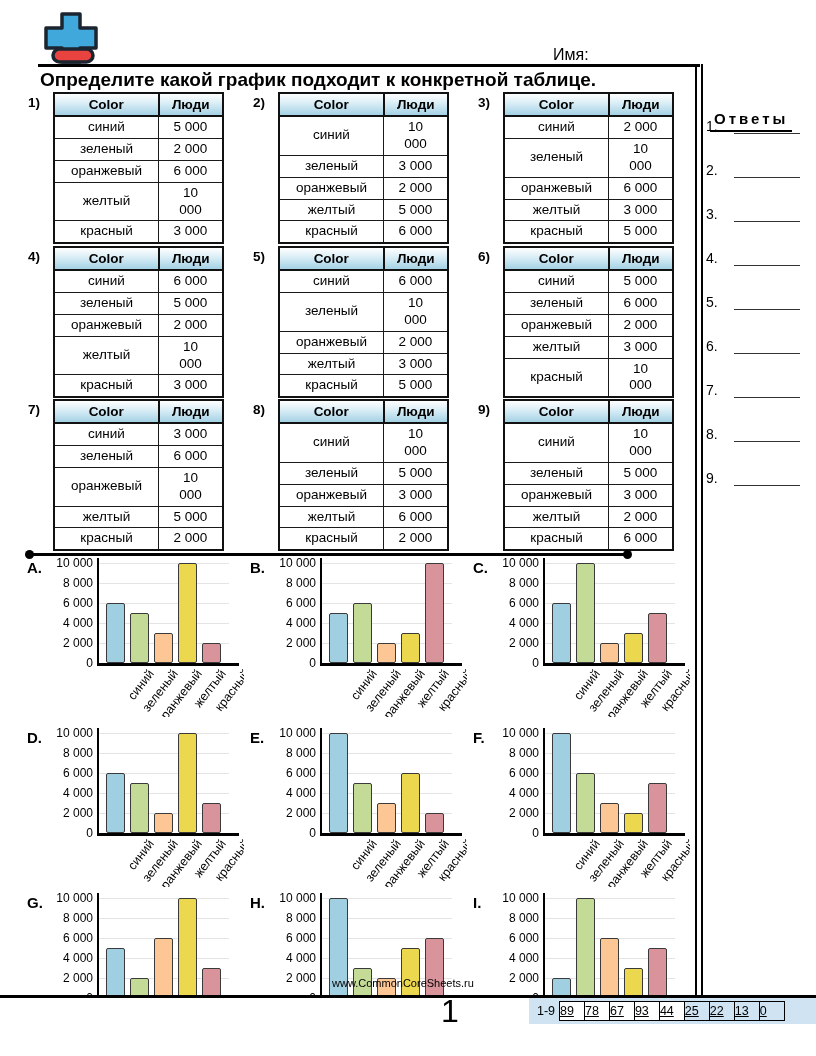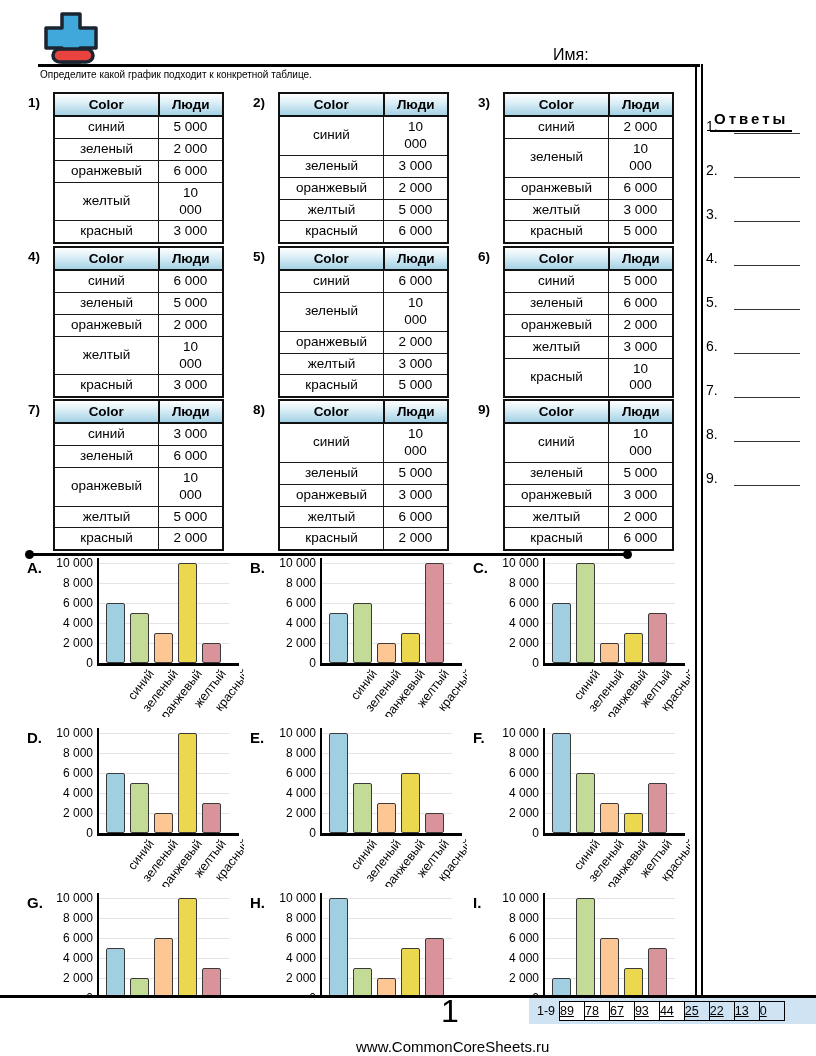--- a/index.html
+++ b/index.html
@@ -7,21 +7,21 @@
     position:relative; width:816px; height:1056px; margin:0 auto;
     background:#ffffff; font-family:"Liberation Sans", sans-serif; color:#000;
     overflow:hidden;
   }
 
   
   .logo { position:absolute; left:40px; top:12px; }
   .title { position:absolute; left:188px; top:44px; width:250px; text-align:center; font-size:17.5px; }
   .name-label { position:absolute; left:553px; top:46px; font-size:16px; }
   .header-rule { position:absolute; left:38px; top:64px; width:662px; height:3px; background:#000; }
-  .instruction { position:absolute; left:40px; top:69px; font-size:10px; font-weight:normal; }
+  .instruction { position:absolute; left:40px; top:69px; font-size:19px; font-weight:bold; }
 
   
   #problems, #charts, #answers { position:absolute; left:0; top:0; width:816px; height:1056px; }
   .problem { position:absolute; width:200px; }
   .pnum { position:absolute; left:0; top:3px; font-weight:bold; font-size:13.5px; }
   .problem table { border-collapse:collapse; margin-left:25px; border:2px solid #111; background:#fff; }
   .problem th {
     border:2px solid #111; font-weight:bold; font-size:13.5px; padding:3px 2px;
     background:linear-gradient(180deg,#ffffff 0%,#d8edf6 45%,#a4d2e5 100%);
   }
@@ -54,21 +54,21 @@
   .ansitem { position:absolute; left:706px; width:105px; height:30px; }
   .ans-num { position:absolute; left:0; top:0; font-size:14px; }
   .ans-line { position:absolute; left:28px; top:15px; width:66px; border-bottom:1.5px solid #333; }
 
   
   .foot-line { position:absolute; left:0; top:995px; width:816px; height:3px; background:#000; z-index:8; }
   .foot-bg { position:absolute; left:0; top:998px; width:816px; height:58px; background:#fff; z-index:8; }
   .badge { position:absolute; left:16px; top:999px; width:303px; height:44px; background:#000; border-radius:22px; z-index:9; }
   .badge-pill { position:absolute; left:7px; top:5px; right:7px; bottom:5px; background:#fff; border-radius:17px;
                 text-align:center; font-weight:bold; font-size:26px; line-height:34px; letter-spacing:0.5px; }
-  .website { position:absolute; left:332px; top:1038px; font-size:15px; z-index:9;margin-left:24px; }
+  .website { position:absolute; left:332px; top:977px; font-size:11px; z-index:9; }
   .page-num { position:absolute; left:432px; top:993px; width:36px; text-align:center; font-size:32px; z-index:9; }
   .score-strip { position:absolute; left:529px; top:998px; width:291px; height:26px; background:#cfe3f2; z-index:9; }
   .score-label { position:absolute; left:8px; top:6px; font-size:12.5px; }
   #scorecells { position:absolute; left:30px; top:2.5px; width:226px; height:20px; display:flex; }
   .scell { flex:1; border:1.3px solid #000; margin-left:-1.3px; font-size:12.5px; line-height:18px;
            background:#fff;text-decoration:underline; }
   .scell:first-child { margin-left:0; }
   .scell.hl { background:#cfe3f2; }
 </style>
 </head>

